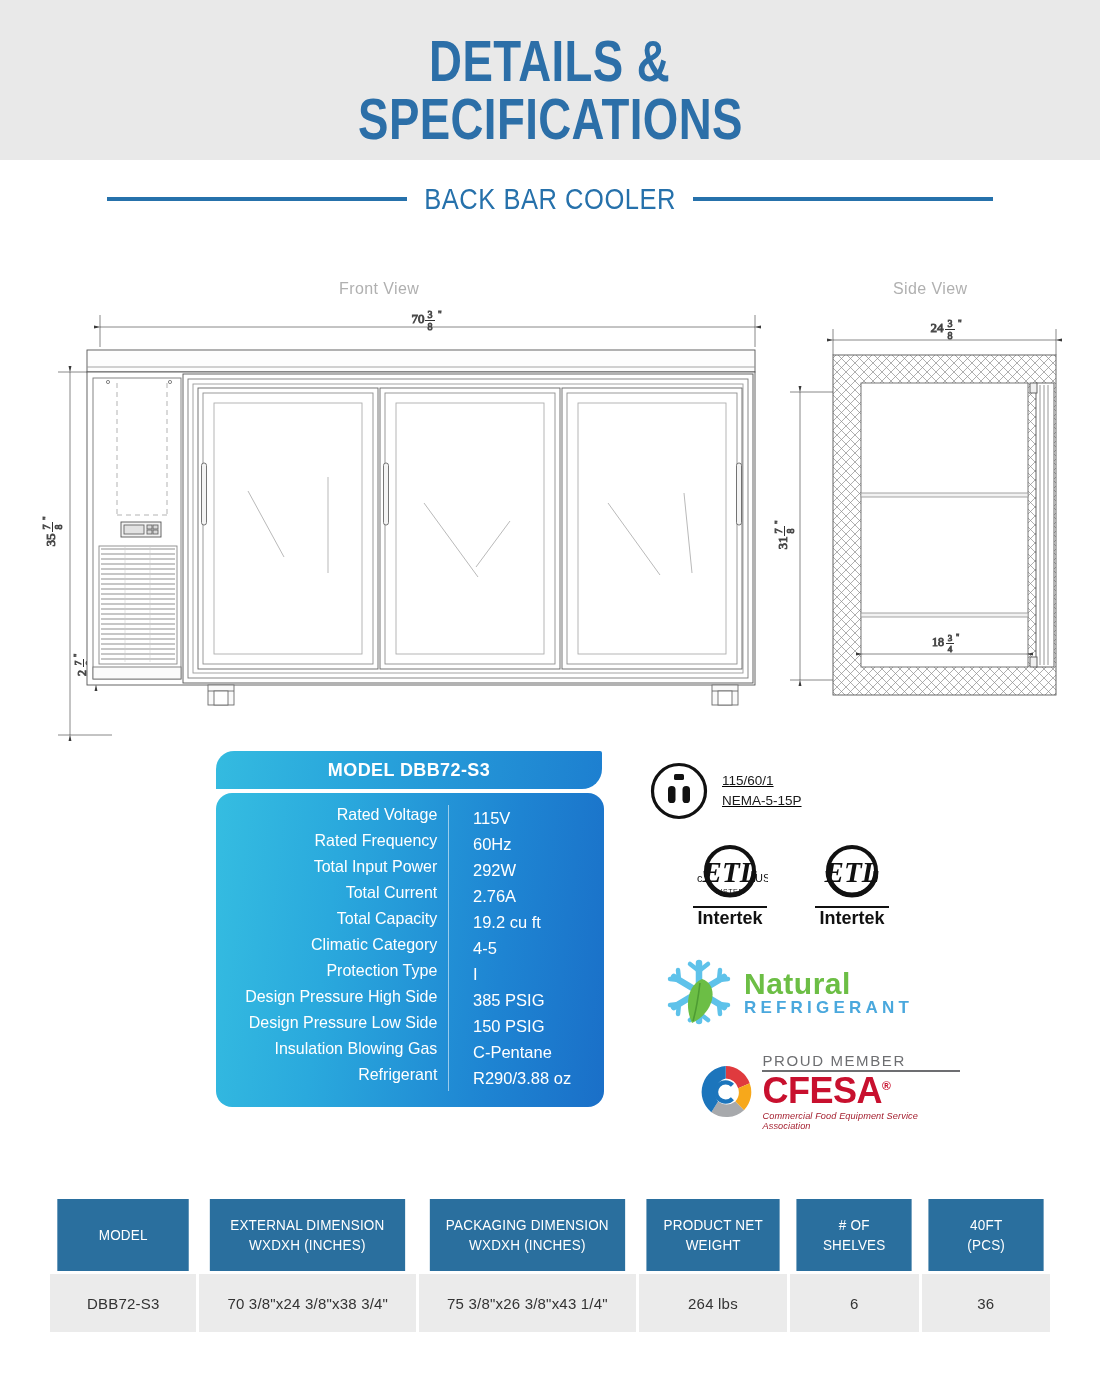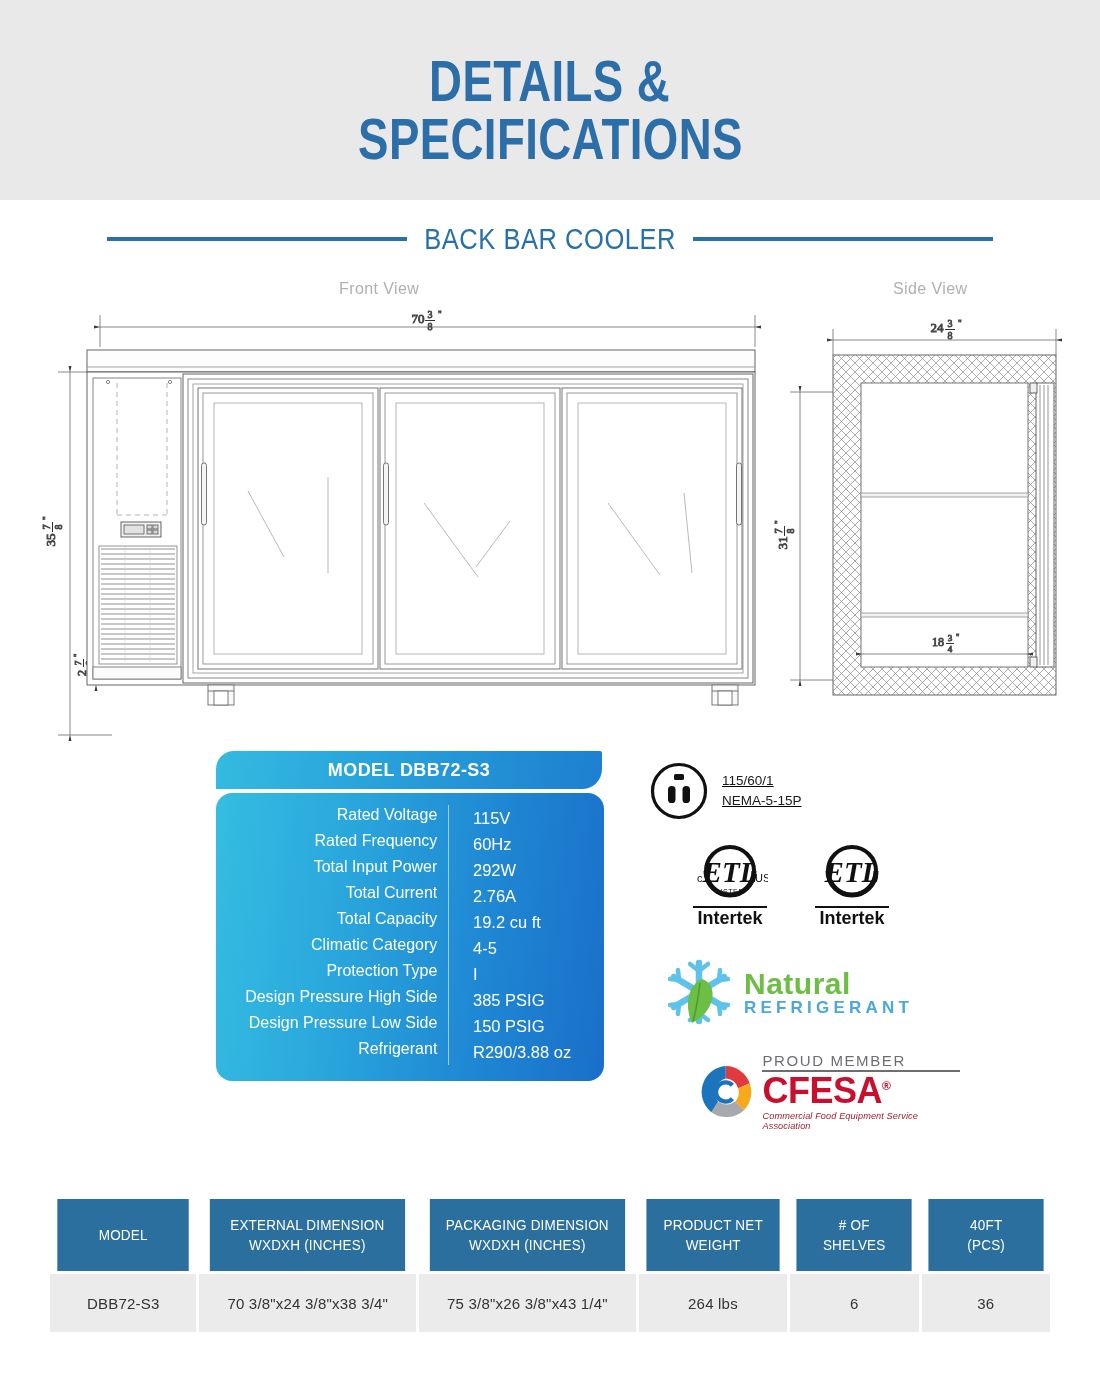--- a/index.html
+++ b/index.html
@@ -6,21 +6,21 @@
   body {
     width: 1100px; height: 1384px;
     background: #ffffff;
     font-family: "Liberation Sans", sans-serif;
     position: relative;
     overflow: hidden;
   }
 
   
   .header-band {
-    width: 1100px; height: 200px;
+    width: 1100px; height: 160px;
     background: #e9e9e9;
     display: flex; flex-direction: column;
     align-items: center; justify-content: center;
     padding-top: 20px;
   }
   .header-line {
     color: #2c6fa8;
     font-weight: bold;
     letter-spacing: 0.5px;
     line-height: 1.02;
@@ -443,20 +443,24 @@
       <div class="spec-key">Protection Type</div>
       <div class="spec-val">I</div>
     </div>
     <div class="spec-row">
       <div class="spec-key">Design Pressure High Side</div>
       <div class="spec-val">385 PSIG</div>
     </div>
     <div class="spec-row">
       <div class="spec-key">Design Pressure Low Side</div>
       <div class="spec-val">150 PSIG</div>
+    </div>
+    <div class="spec-row">
+      <div class="spec-key">Insulation Blowing Gas</div>
+      <div class="spec-val">C-Pentane</div>
     </div>
     <div class="spec-row">
       <div class="spec-key">Refrigerant</div>
       <div class="spec-val">R290/3.88 oz</div>
     </div>
   </div>
 </div>
 
 <div class="logos">
 

